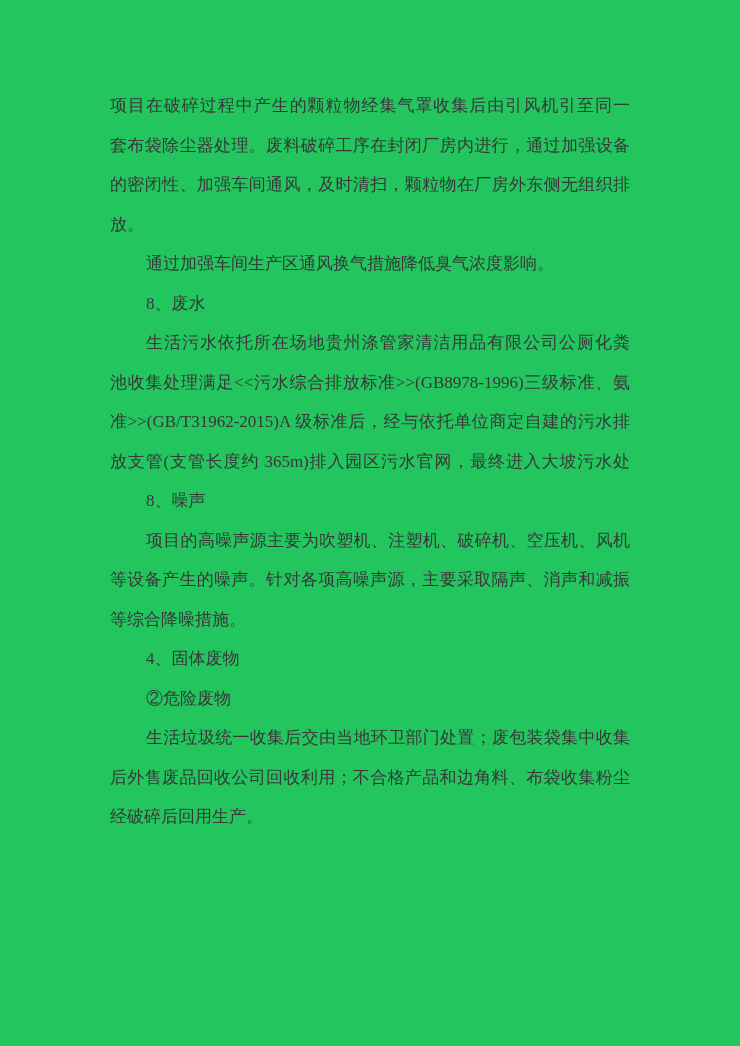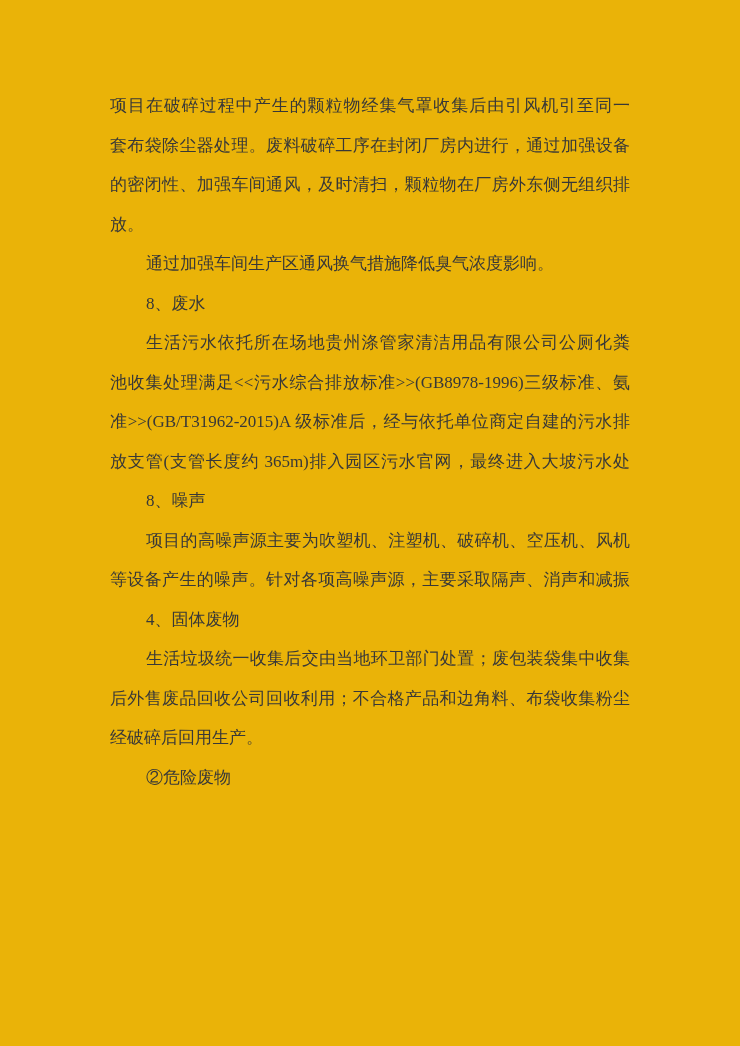--- a/index.html
+++ b/index.html
@@ -4,21 +4,21 @@
 <style>
   html, body {
     margin: 0;
     padding: 0;
     background: #ffffff;
   }
   .page {
     position: relative;
     width: 740px;
     height: 1046px;
-    background: #eab308;
+    background: #22c55e;
     overflow: hidden;
     font-family: "Liberation Serif", "DejaVu Serif", serif;
   }
   .text-block {
     position: absolute;
     left: 110px;
     top: 86px;
     width: 520px;
     color: #383838;
     font-size: 17px;
@@ -68,31 +68,32 @@
       <p class="ln j">放支管(支管长度约 365m)排入园区污水官网，最终进入大坡污水处</p>
     </div>
 
     <div class="para">
       <p class="ln ind">8、噪声</p>
     </div>
 
     <div class="para">
       <p class="ln ind j">项目的高噪声源主要为吹塑机、注塑机、破碎机、空压机、风机</p>
       <p class="ln j">等设备产生的噪声。针对各项高噪声源，主要采取隔声、消声和减振</p>
+      <p class="ln">等综合降噪措施。</p>
     </div>
 
     <div class="para">
       <p class="ln ind">4、固体废物</p>
     </div>
 
 
     <div class="para">
+      <p class="ln ind">②危险废物</p>
+    </div>
+
+    <div class="para">
       <p class="ln ind j">生活垃圾统一收集后交由当地环卫部门处置；废包装袋集中收集</p>
       <p class="ln j">后外售废品回收公司回收利用；不合格产品和边角料、布袋收集粉尘</p>
       <p class="ln">经破碎后回用生产。</p>
-    </div>
-
-    <div class="para">
-      <p class="ln ind">②危险废物</p>
     </div>
 
   </div>
 </div>
 
 </body></html>

